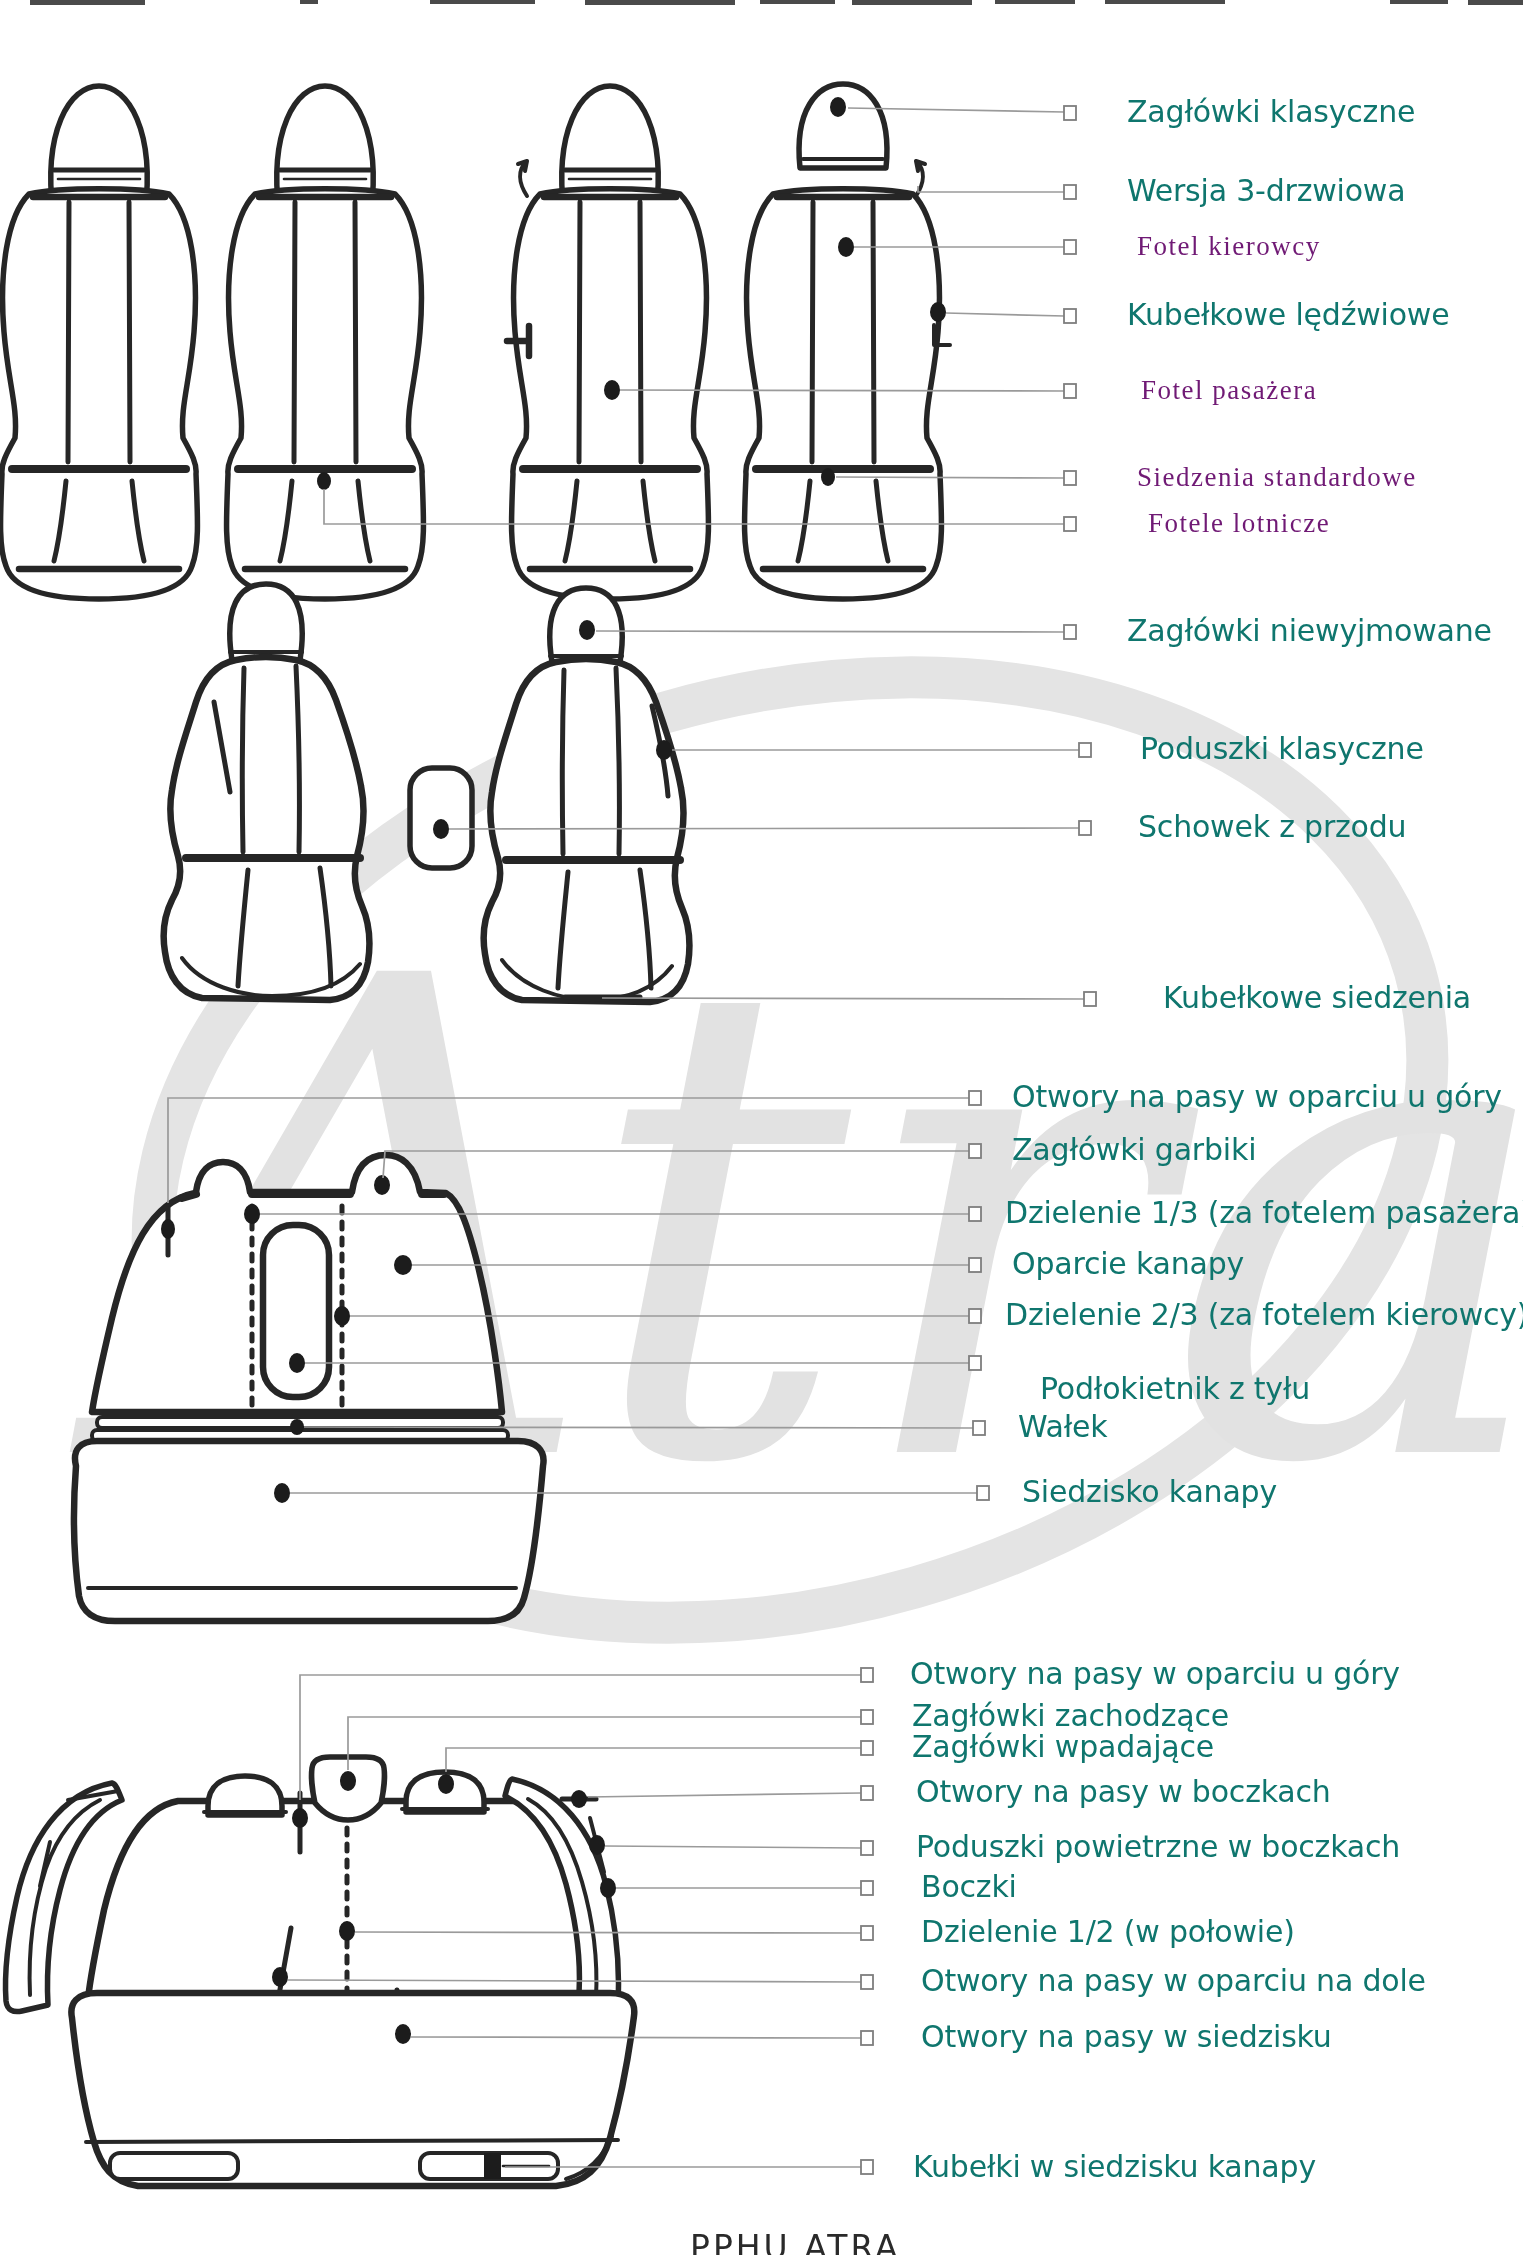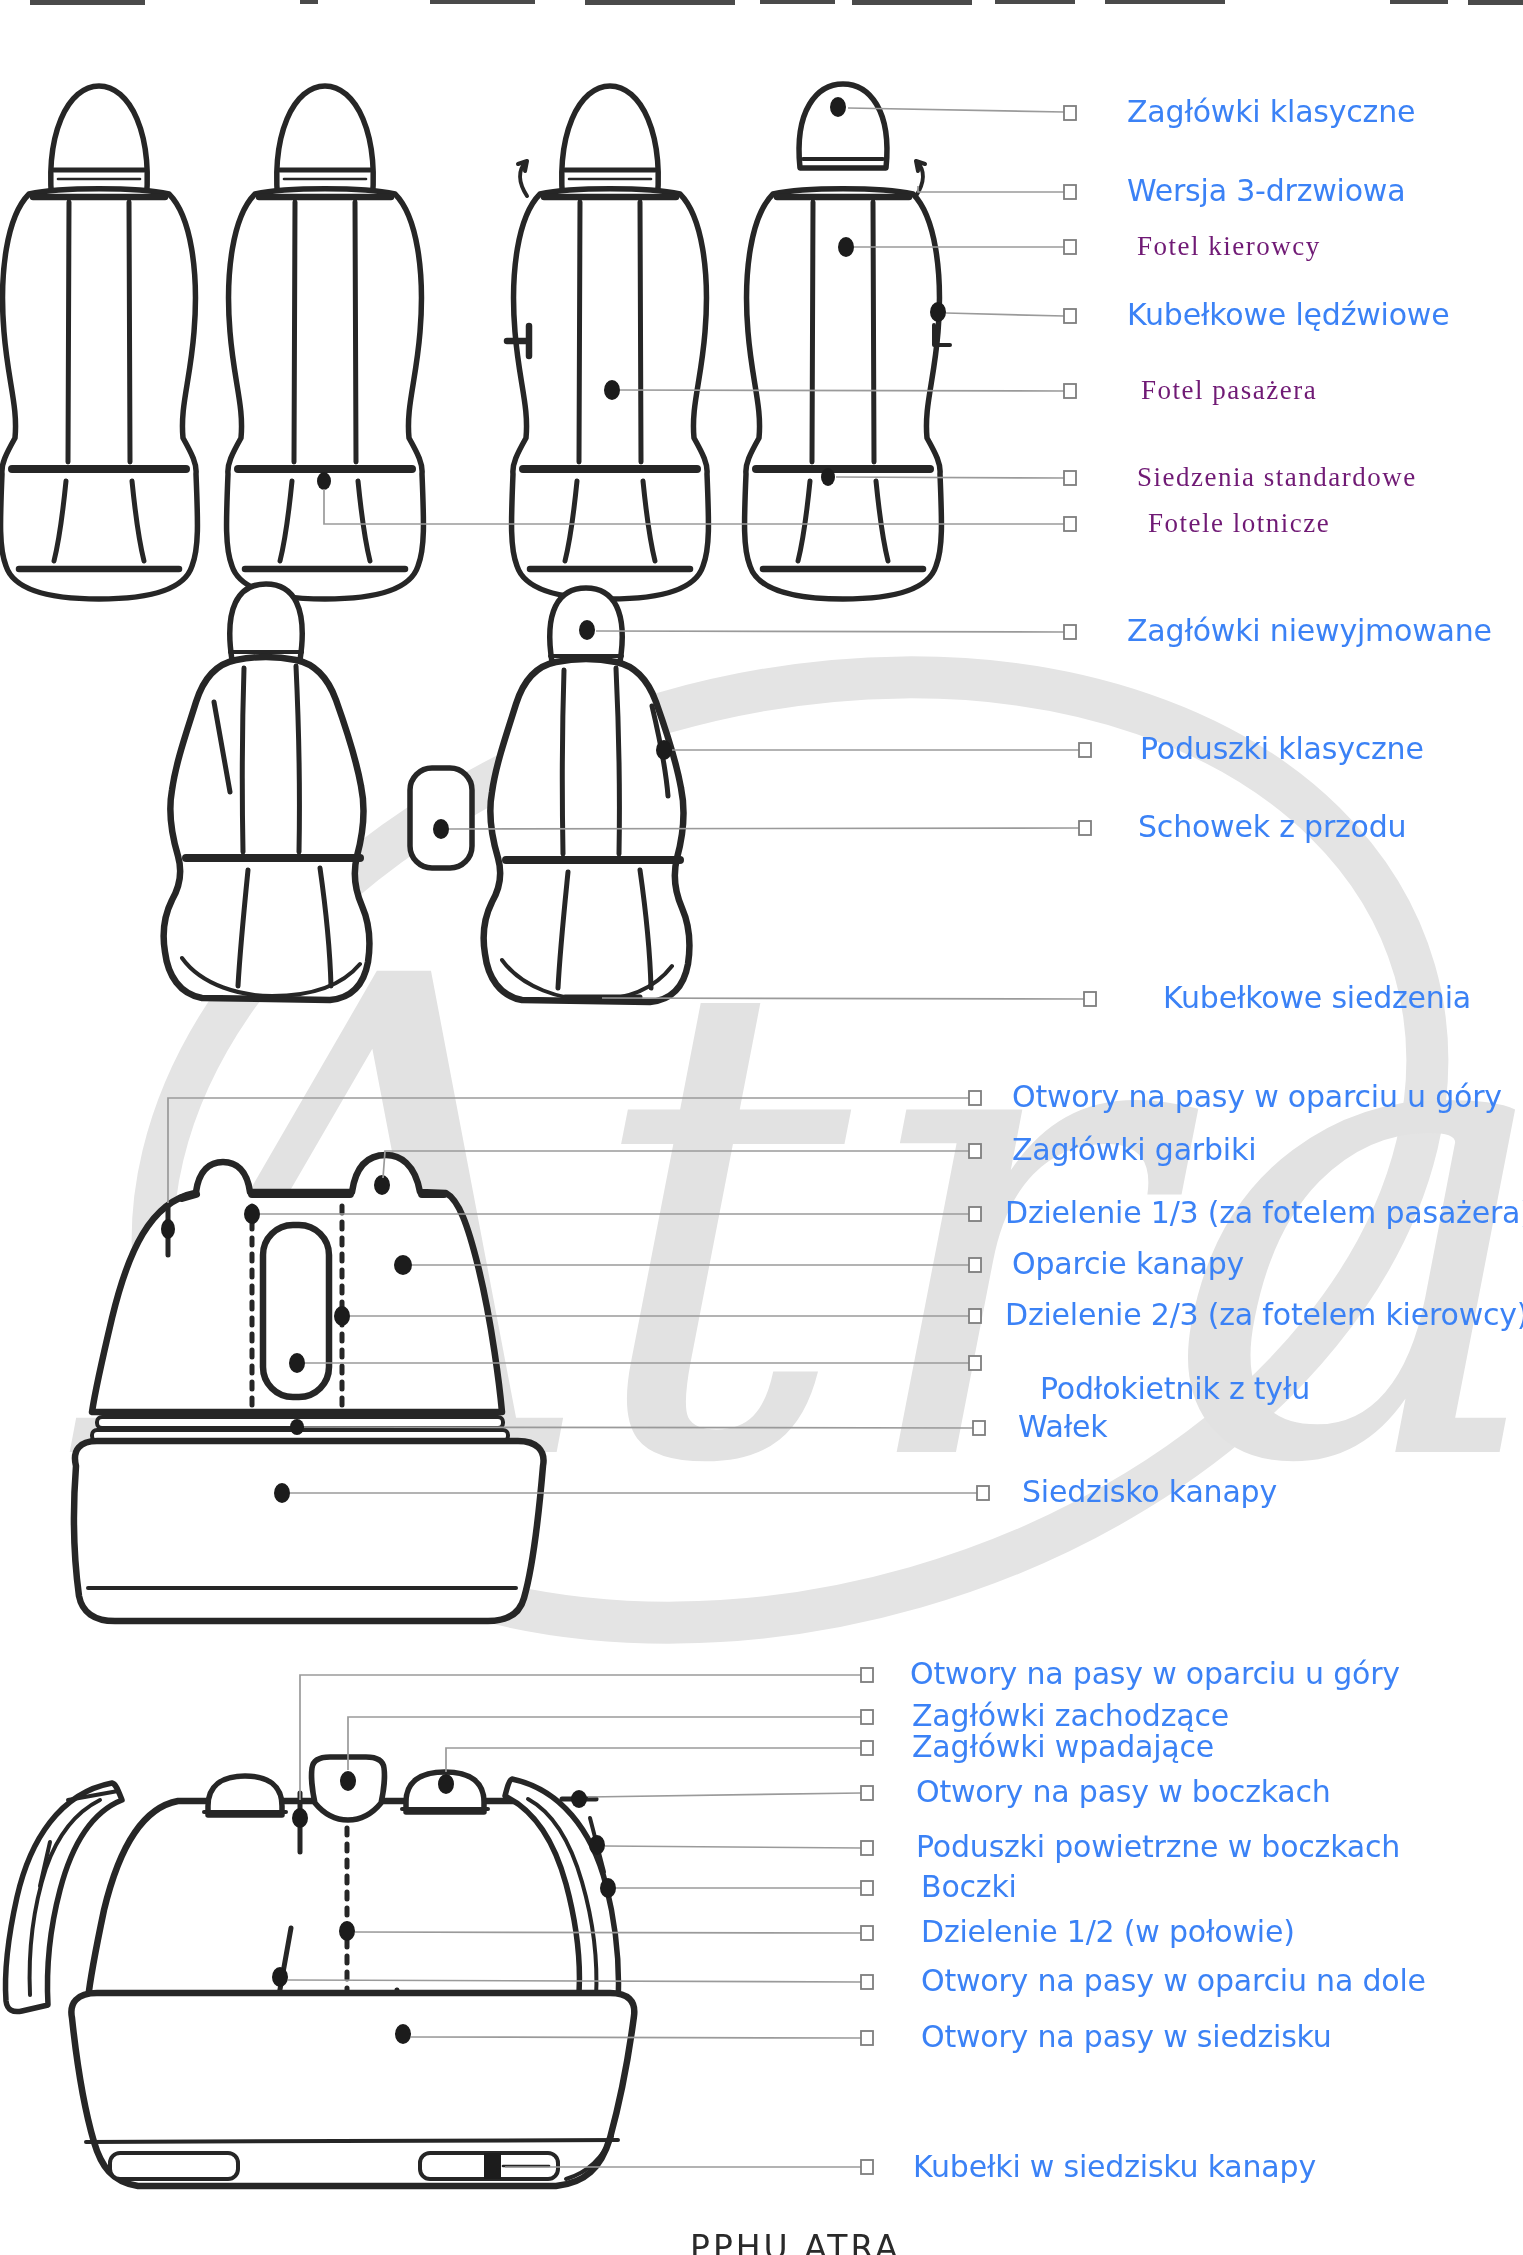--- a/index.html
+++ b/index.html
@@ -1,19 +1,19 @@
 <!DOCTYPE html>
 <html><head>
 <meta charset="utf-8">
 <style>
   html,body{margin:0;padding:0;background:#ffffff;}
   #page{position:relative;width:1523px;height:2255px;background:#fff;overflow:hidden;
         font-family:"DejaVu Sans","Liberation Sans",sans-serif;}
   #art{position:absolute;left:0;top:0;width:1523px;height:2255px;}
-  .lbl{position:absolute;font-size:30px;color:#3b82f6;white-space:nowrap;
+  .lbl{position:absolute;font-size:30px;color:#0f766e;white-space:nowrap;
        transform:translateY(-52%);letter-spacing:-0.2px;line-height:1;}
   .mono{font-family:Liberation Serif, serif;
         font-size:27px;letter-spacing:1.5px;color:#701a75;}
   .footer{position:absolute;left:690px;top:2228px;font-size:33px;letter-spacing:3px;
           color:#2a2a2a;white-space:nowrap;}
   
   .ln{fill:none;stroke:#262626;stroke-width:5;stroke-linecap:round;stroke-linejoin:round;}
   .lnf{fill:#ffffff;stroke:#262626;stroke-width:5.5;stroke-linejoin:round;}
   .w8{stroke-width:8;} .w4{stroke-width:4;} .w3{stroke-width:2.6;} .w6{stroke-width:6.5;}
   .leader{stroke:#9a9a9a;stroke-width:1.7;fill:none;}

